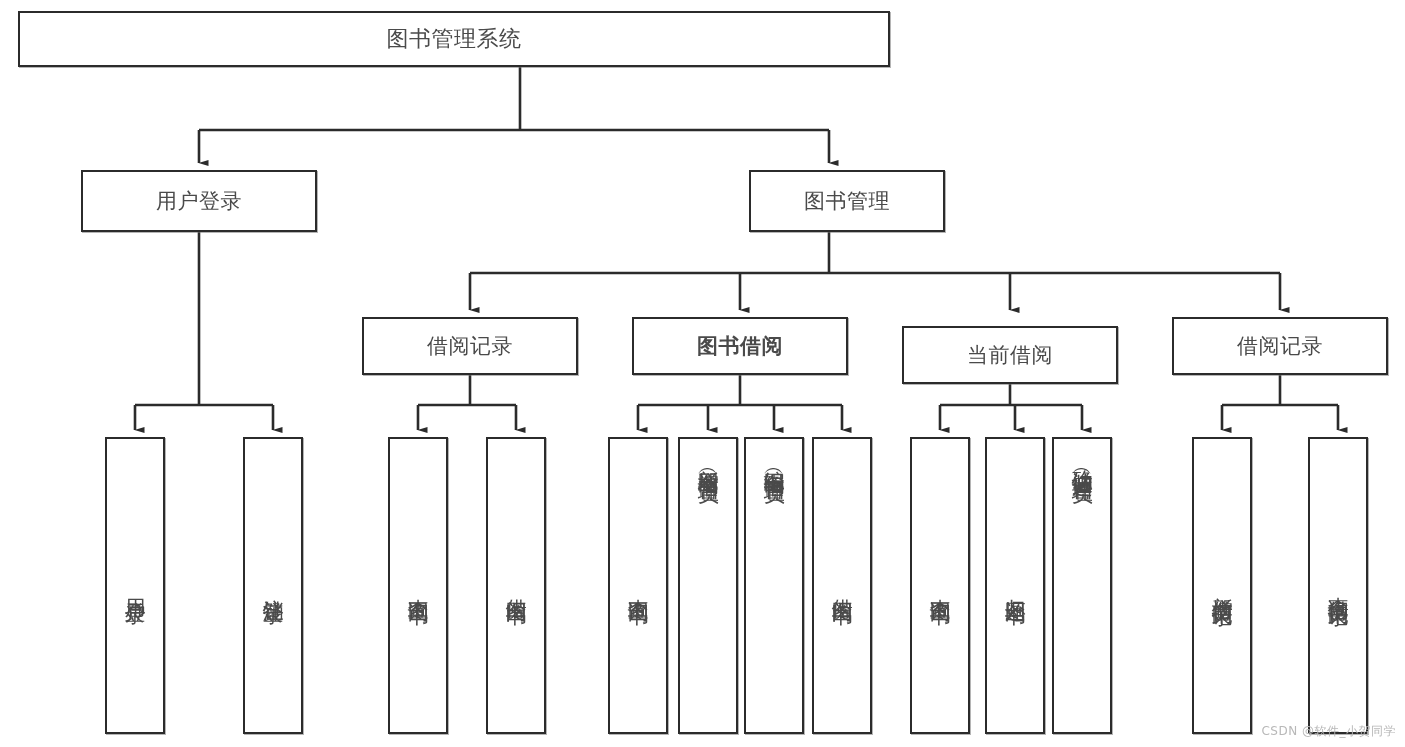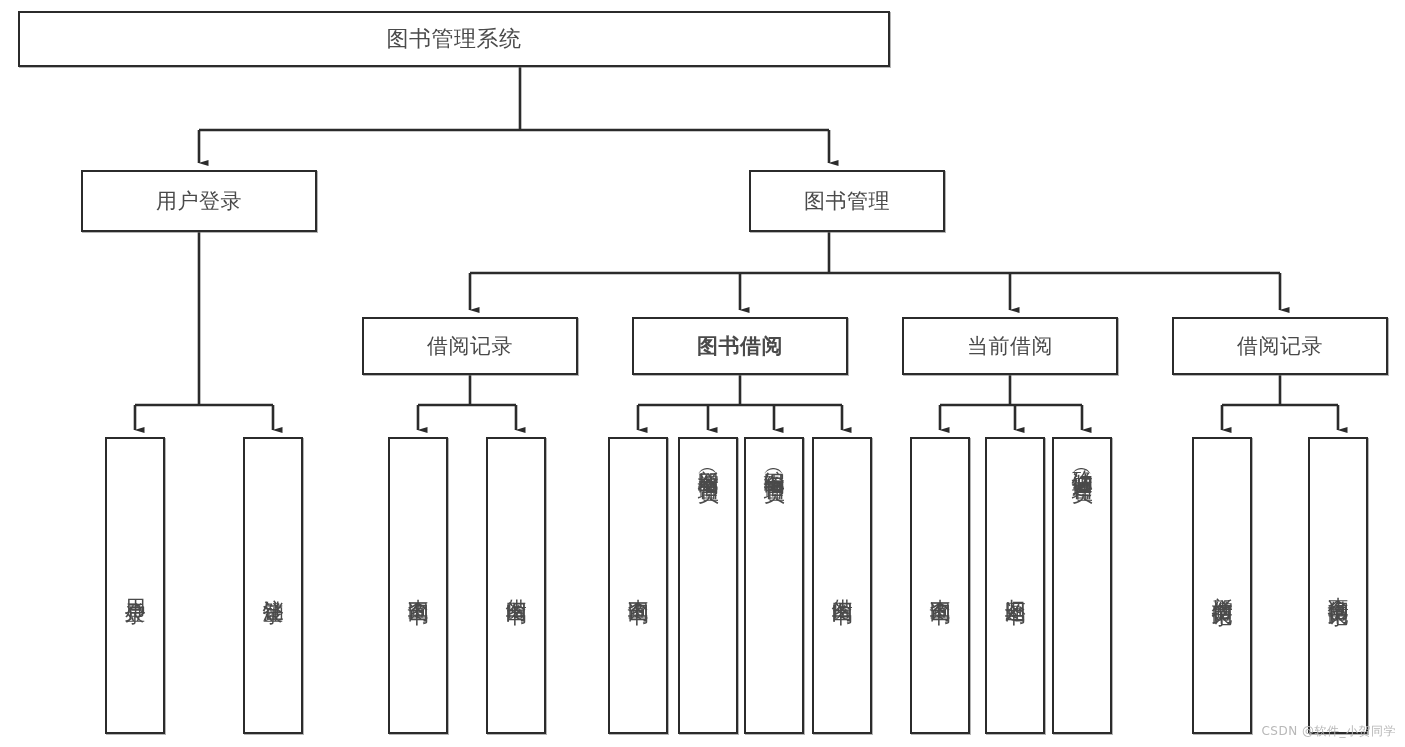--- a/index.html
+++ b/index.html
@@ -143,21 +143,21 @@
   <div class="node horizontal" style="left:711px; top:170px; width:196px; height:62px;margin-left:38px;">
     <span class="label">图书管理</span>
   </div>
 
   <div class="node horizontal" style="left:362px; top:317px; width:216px; height:58px;">
     <span class="label">借阅记录</span>
   </div>
   <div class="node horizontal" style="left:632px; top:317px; width:216px; height:58px;font-weight:bold;">
     <span class="label">图书借阅</span>
   </div>
-  <div class="node horizontal" style="left:902px; top:317px; width:216px; height:58px;">
+  <div class="node horizontal" style="left:902px; top:326px; width:216px; height:58px;">
     <span class="label">当前借阅</span>
   </div>
   <div class="node horizontal" style="left:1172px; top:317px; width:216px; height:58px;">
     <span class="label">借阅记录</span>
   </div>
 
   <div class="node vertical centered" style="left:105px; top:437px; width:60px; height:297px;">
     <span class="label">用户登录</span>
   </div>
   <div class="node vertical centered" style="left:243px; top:437px; width:60px; height:297px;">

